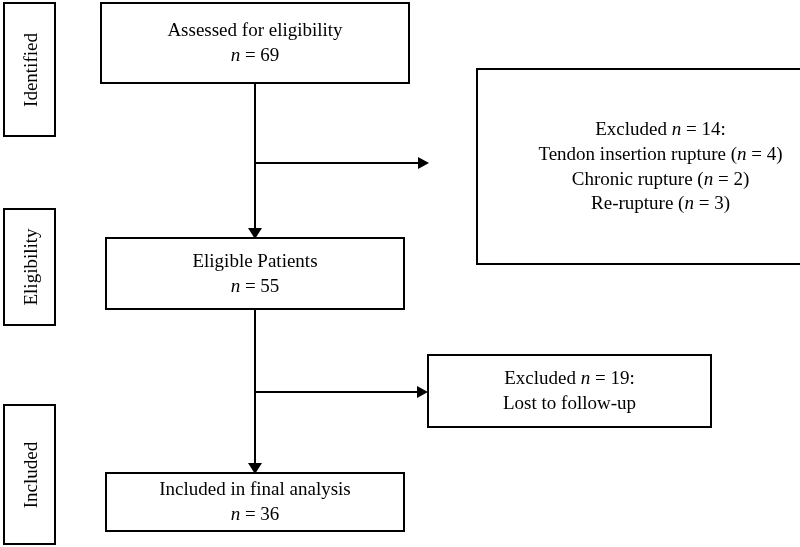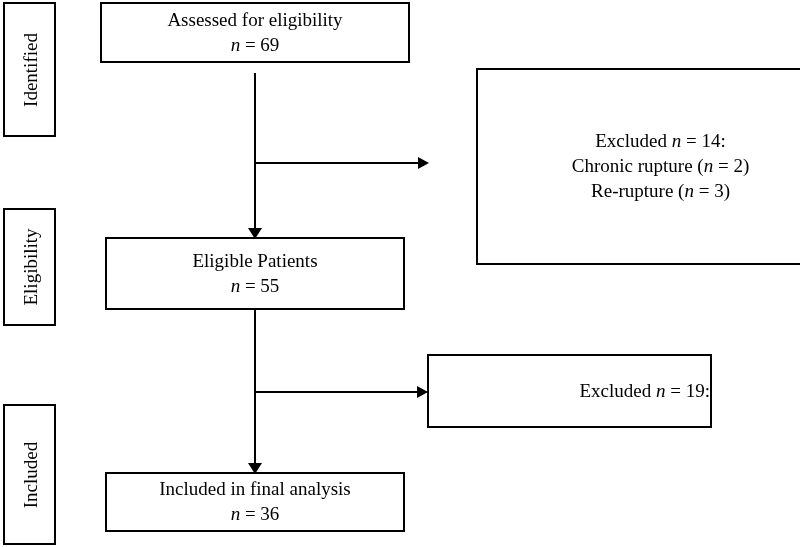--- a/index.html
+++ b/index.html
@@ -27,21 +27,21 @@
     display: flex;
     flex-direction: column;
     align-items: center;
     justify-content: center;
     text-align: center;
     line-height: 1.30;
     font-size: 19px;
     z-index: 3;
   }
   .box.left-align {
-    align-items: flex-end;
+    align-items: center;
     text-align: left;
   }
   .box .ln { display: block; white-space: nowrap; }
 
   
   .stage {
     position: absolute;
     box-sizing: border-box;
     border: 2px solid #000000;
     background: #ffffff;
@@ -114,38 +114,40 @@
 
   <div class="hline" style="left:254px; top:162px; width:172px;"></div>
   <div class="arrow-right" style="left:418px; top:157px;"></div>
 
   <div class="vline" style="left:254px; top:310px; height:164px;"></div>
   <div class="arrow-down" style="left:248px; top:463px;"></div>
 
   <div class="hline" style="left:254px; top:391px; width:172px;"></div>
   <div class="arrow-right" style="left:417px; top:386px;"></div>
 
-  <div class="box" style="left:100px; top:2px; width:310px; height:61px;">
+  <div class="box" style="left:100px; top:2px; width:310px; height:82px;">
     <span class="ln">Assessed for eligibility</span>
     <span class="ln"><i class="ital">n</i> = 69</span>
   </div>
 
   <div class="box" style="left:428px; top:68px; width:369px; height:197px; font-size:19px;margin-left:48px;">
     <span class="ln">Excluded <i class="ital">n</i> = 14:</span>
+    <span class="ln">Tendon insertion rupture (<i class="ital">n</i> = 4)</span>
     <span class="ln">Chronic rupture (<i class="ital">n</i> = 2)</span>
     <span class="ln">Re-rupture (<i class="ital">n</i> = 3)</span>
   </div>
 
   <div class="box" style="left:105px; top:237px; width:300px; height:73px;align-items:center;">
     <span class="ln">Eligible Patients</span>
     <span class="ln"><i class="ital">n</i> = 55</span>
   </div>
 
   <div class="box left-align" style="left:427px; top:354px; width:285px; height:74px;">
     <span class="ln">Excluded <i class="ital">n</i> = 19:</span>
+    <span class="ln">Lost to follow-up</span>
   </div>
 
   <div class="box" style="left:105px; top:472px; width:300px; height:60px;">
     <span class="ln">Included in final analysis</span>
     <span class="ln"><i class="ital">n</i> = 36</span>
   </div>
 
 </div>
 
 </body></html>

